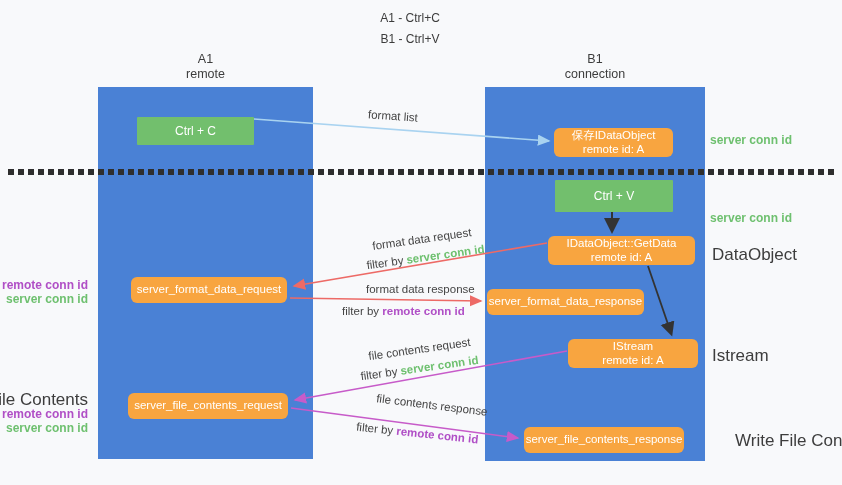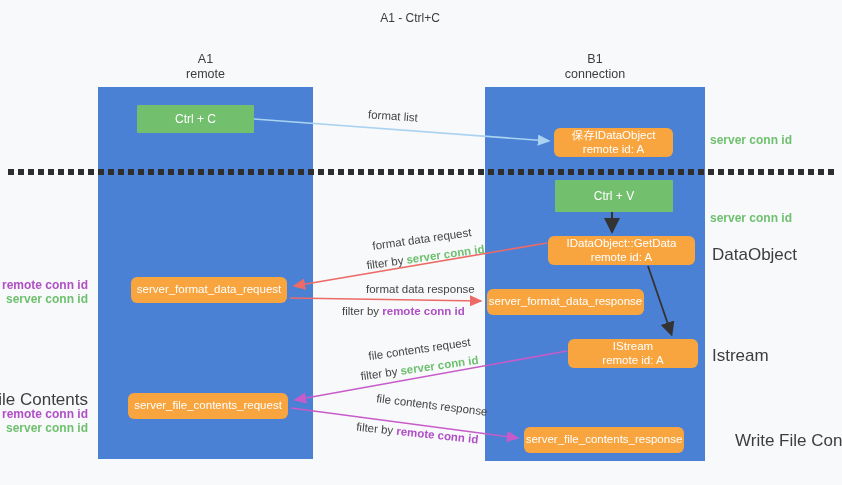--- a/index.html
+++ b/index.html
@@ -21,21 +21,21 @@
   .dotted{position:absolute;left:8px;top:169px;width:828px;height:6px;z-index:2;
           background:repeating-linear-gradient(to right,#2e2e2e 0 6px,transparent 6px 10px);}
 
   .arrows{position:absolute;left:0;top:0;z-index:3;pointer-events:none;}
 
   .node{position:absolute;z-index:4;display:flex;flex-direction:column;align-items:center;
         justify-content:center;color:#fff;text-align:center;border-radius:1px;}
   .node-green{background:#72bf6d;font-size:12px;}
   .node-orange{background:#f8a540;font-size:11.5px;line-height:13.5px;border-radius:6px;}
 
-  .n-ctrlc{left:137px;top:105px;width:117px;height:28px;}
+  .n-ctrlc{left:137px;top:117px;width:117px;height:28px;}
   .n-ctrlv{left:555px;top:180px;width:118px;height:32px;}
   .n-save{left:554px;top:128px;width:119px;height:29px;}
   .n-getdata{left:548px;top:236px;width:147px;height:29px;}
   .n-istream{left:568px;top:339px;width:130px;height:29px;}
   .n-freq{left:131px;top:277px;width:156px;height:26px;}
   .n-fresp{left:487px;top:289px;width:157px;height:26px;text-align:center;}
   .n-creq{left:128px;top:393px;width:160px;height:26px;}
   .n-cresp{left:524px;top:427px;width:160px;height:26px;}
 
   .flabel{position:absolute;z-index:5;white-space:nowrap;font-size:11.5px;color:#454545;}
@@ -48,20 +48,21 @@
   .ann-dark{color:#3d3d3d;font-size:17px;}
   .ann-r{text-align:right;}
 </style>
 </head>
 <body>
 
 <div class="canvas">
 
   <div class="title">
     <div>A1 - Ctrl+C</div>
+    <div>B1 - Ctrl+V</div>
   </div>
 
   <div class="lane-hdr hdr-left">
     <div>A1</div>
     <div>remote</div>
   </div>
   <div class="lane-hdr hdr-right">
     <div>B1</div>
     <div>connection</div>
   </div>

